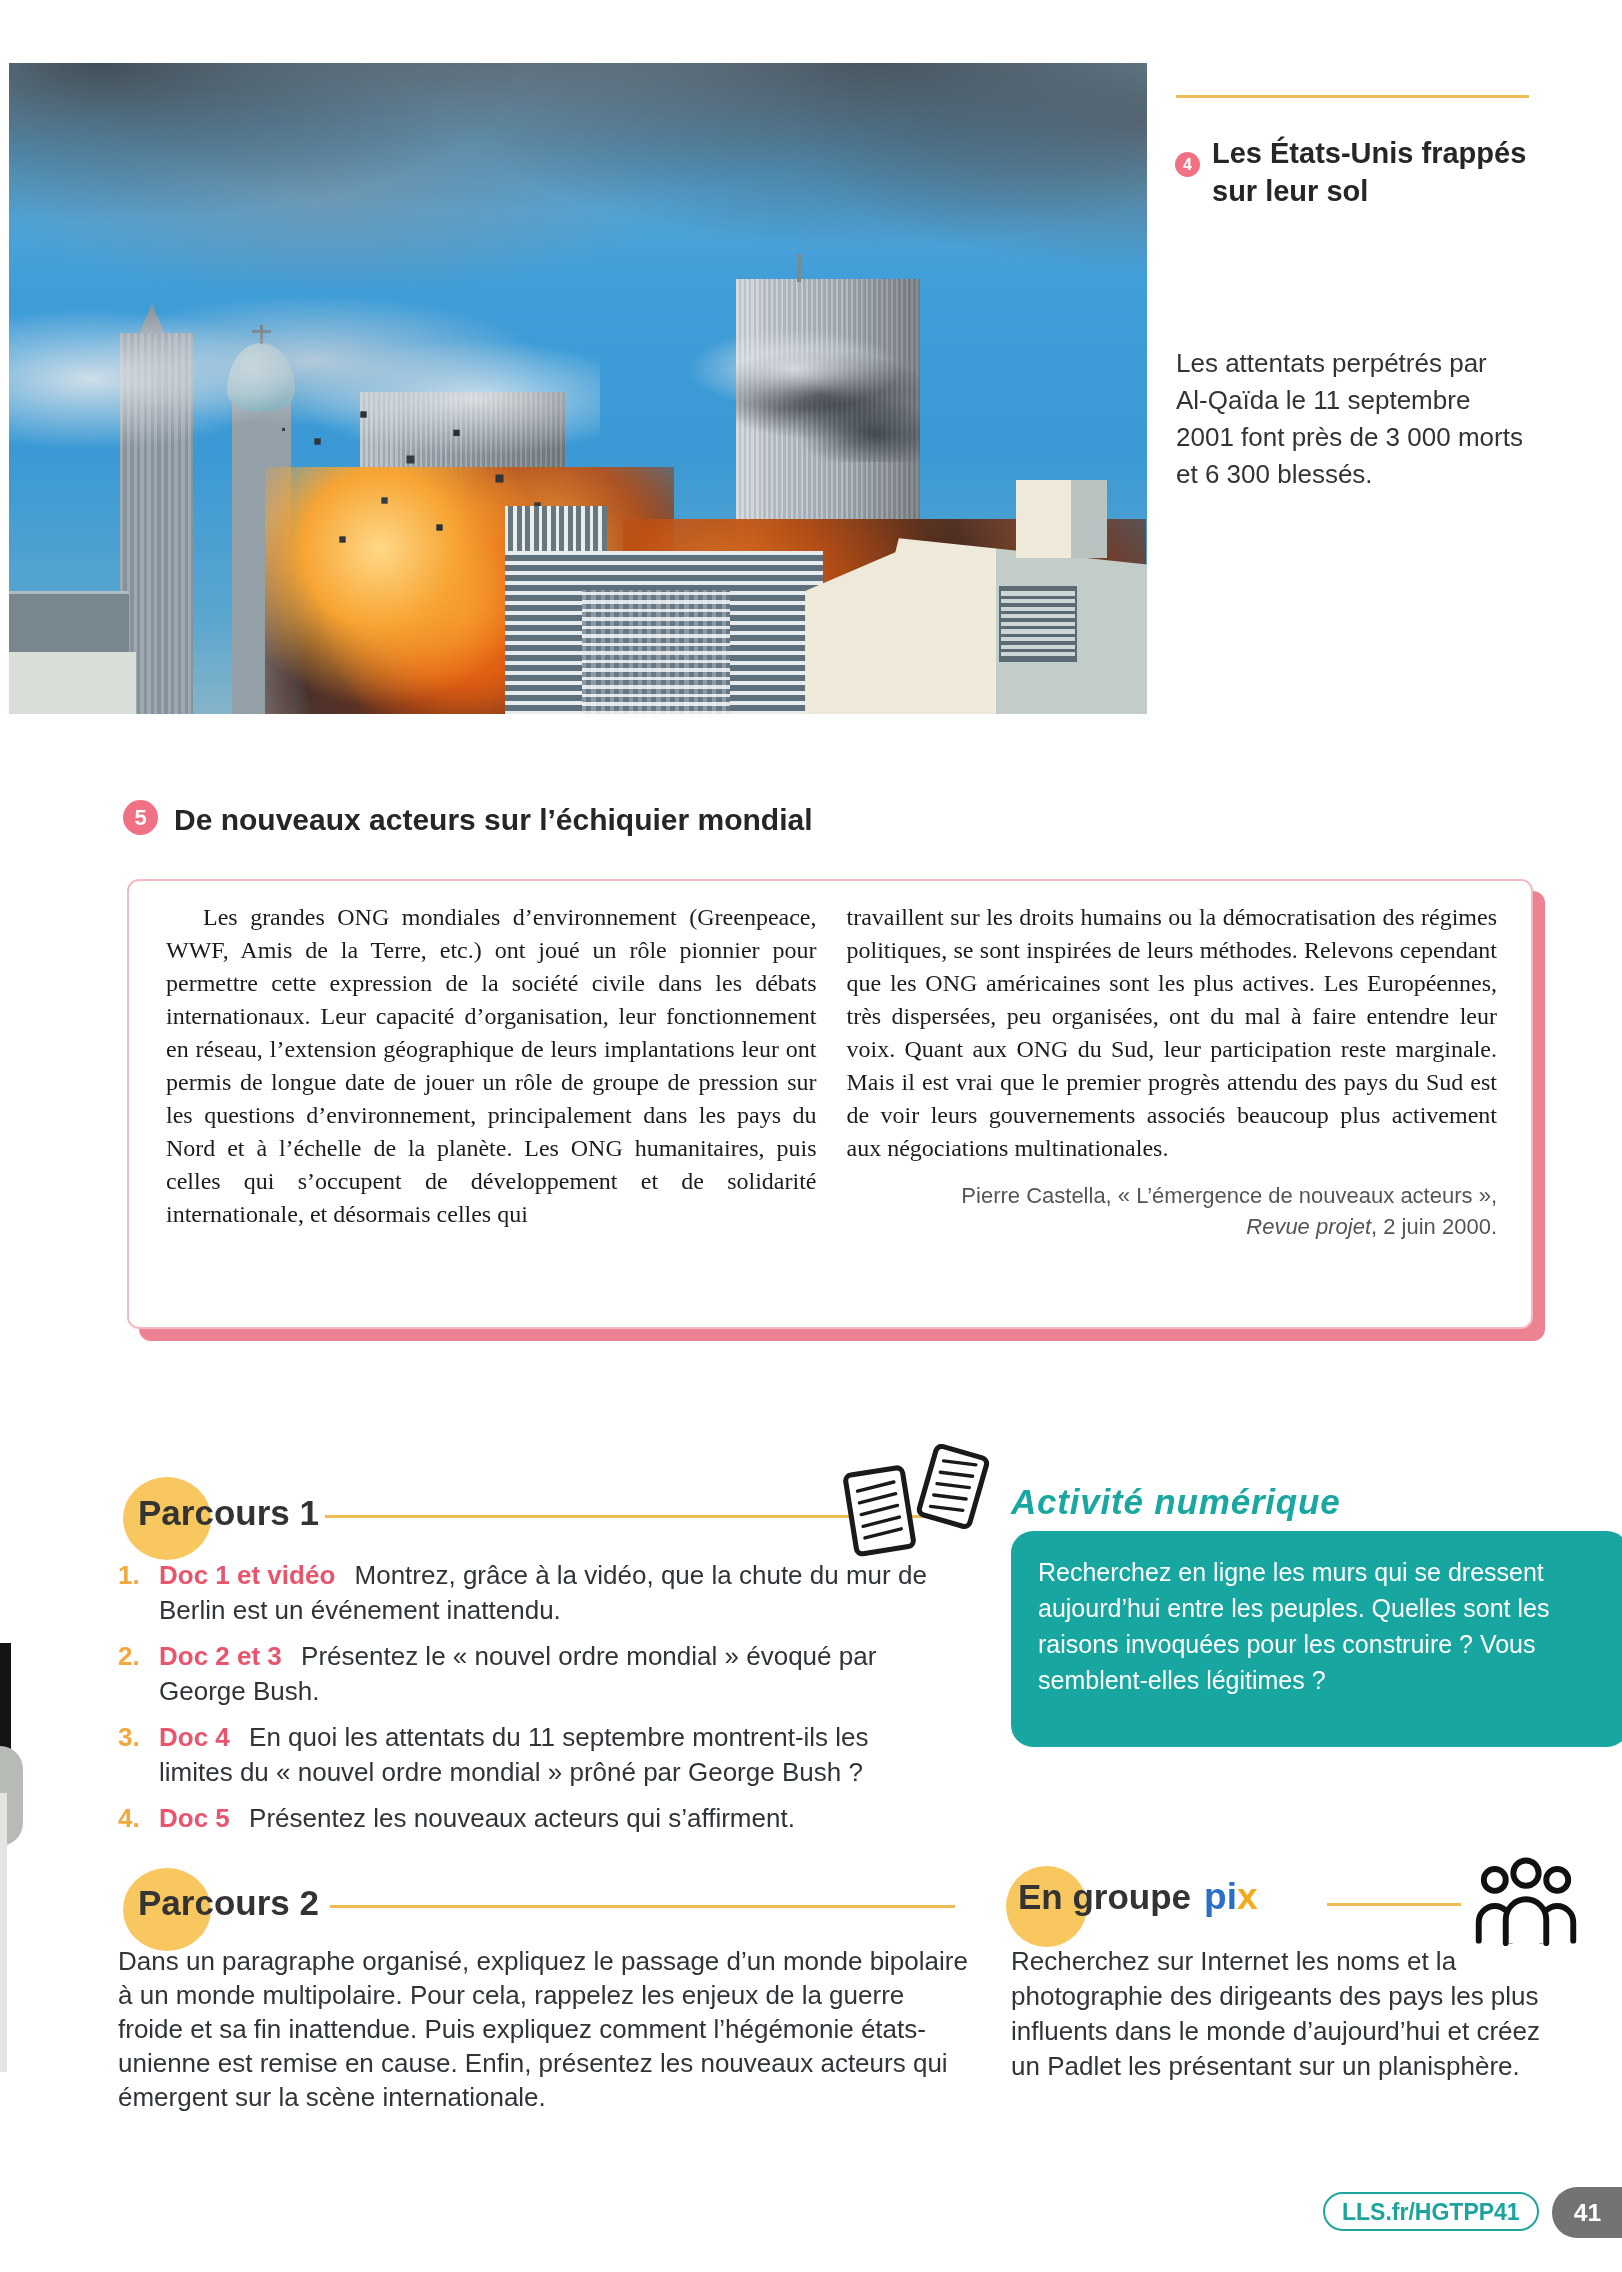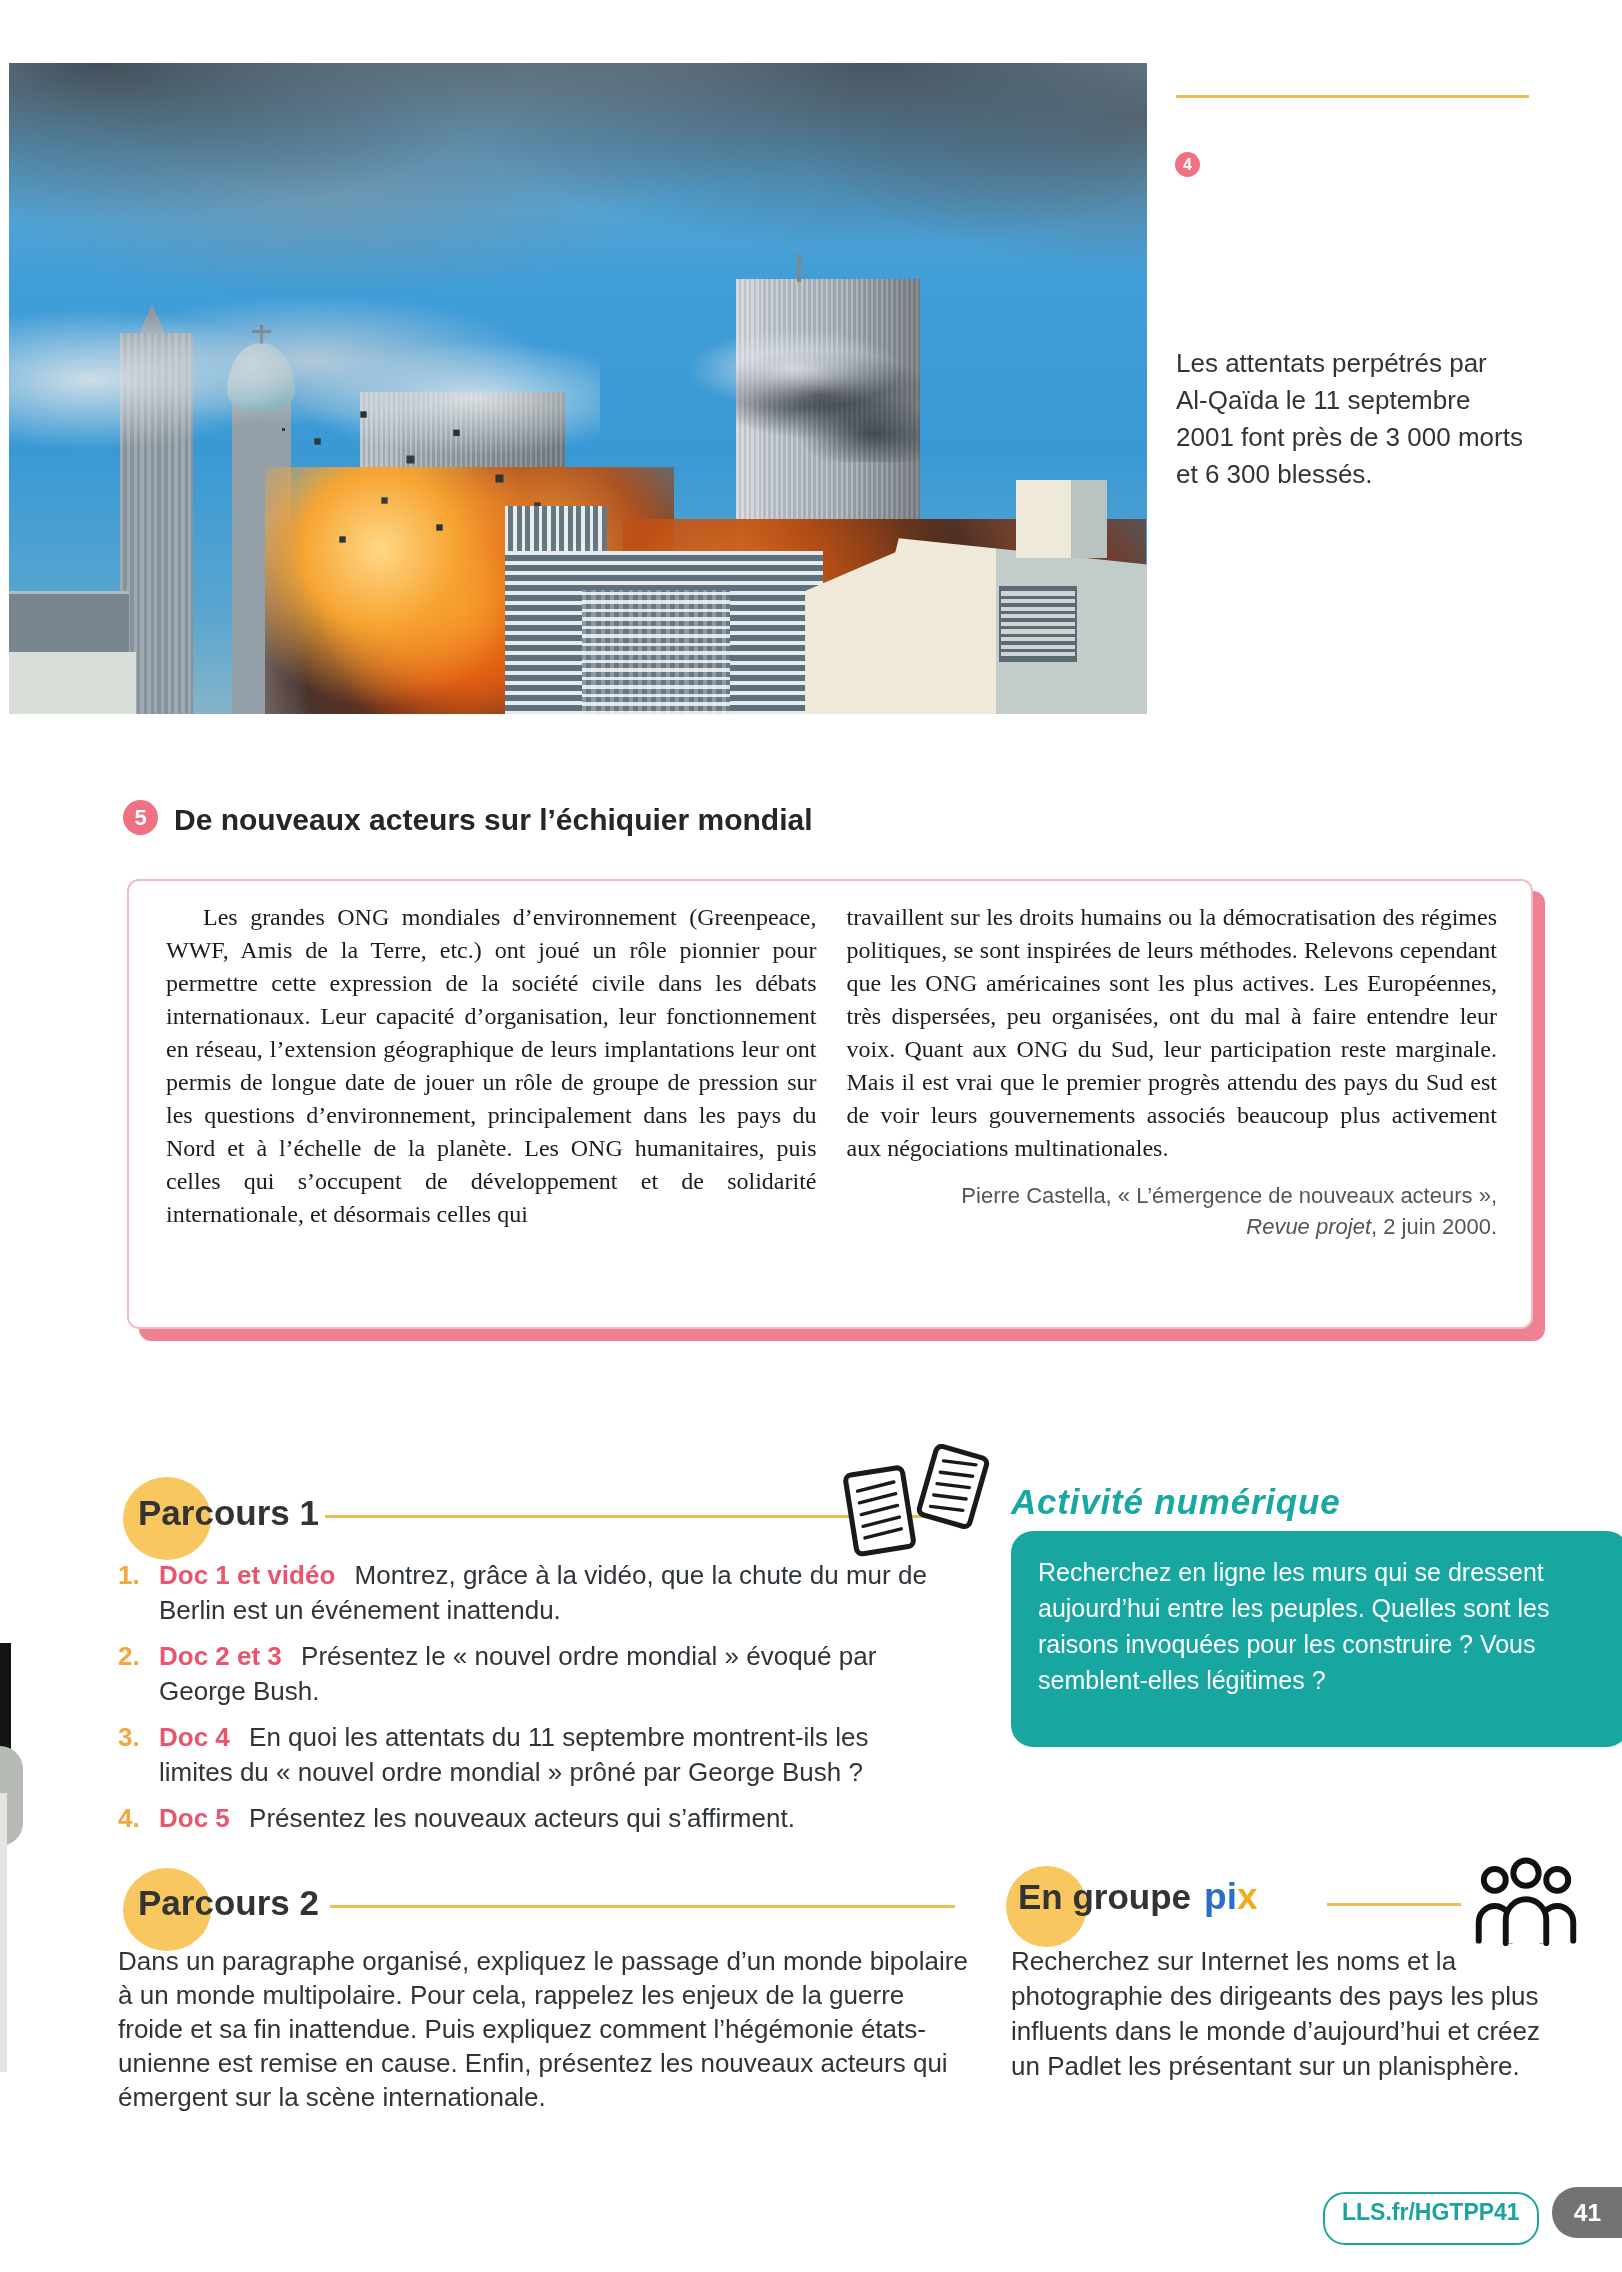--- a/index.html
+++ b/index.html
@@ -120,21 +120,21 @@
   .engroupe-head{left:1018px;top:1876px;display:flex;align-items:center;gap:13px;}
   .engroupe-title{font-size:35px;font-weight:bold;color:#333;}
   .pix{font-size:37px;font-weight:bold;}
   .pix .p1{color:#2a70c9;}
   .pix .p2{color:#f3ab1e;}
 
   
   .footer-text{left:254px;top:2199px;width:1058px;text-align:right;font-size:24px;color:#46545d;}
   .footer-text .theme{color:#e2495f;font-weight:bold;}
   .footer-text .sep{margin:0 8.5px;}
-  .lls-badge{left:1323px;top:2192px;height:53px;padding:0 17px;border:2.5px solid #1ca49d;
+  .lls-badge{left:1323px;top:2192px;height:39px;padding:0 17px;border:2.5px solid #1ca49d;
     border-radius:22px;color:#1ba49e;font-weight:bold;font-size:23px;line-height:37px;box-sizing:border-box;}
   .page-badge{left:1552px;top:2187px;width:71px;height:51px;background:#737373;border-radius:25px 0 0 25px;
     color:#fff;font-weight:bold;font-size:24.5px;display:flex;align-items:center;justify-content:center;}
 
   
   .edge-black{left:0;top:1643px;width:11px;height:150px;background:#141414;}
   .edge-gray{left:0;top:1746px;width:23px;height:100px;background:#b7bbb6;border-radius:0 34px 34px 0;}
   .edge-light{left:0;top:1793px;width:6.8px;height:279px;background:#e4e5e3;}
 </style>
 </head>
@@ -162,20 +162,24 @@
     <div class="fg-vertstripe"></div>
     <div class="fg-mid"></div>
     <div class="fg-check"></div>
     <div class="fg-white-big"></div>
     <div class="fg-chimney"></div>
     <div class="fg-vent"></div>
   </div>
 
   <div class="abs rule doc4-rule"></div>
   <div class="abs doc-badge doc4-badge">4</div>
+  <div class="abs doc4-title">
+    <div>Les États-Unis frappés</div>
+    <div>sur leur sol</div>
+  </div>
   <div class="abs doc4-desc">
     <div>Les attentats perpétrés par</div>
     <div>Al-Qaïda le 11 septembre</div>
     <div>2001 font près de 3 000 morts</div>
     <div>et 6 300 blessés.</div>
   </div>
 
   <div class="abs doc-badge doc5-badge">5</div>
   <div class="abs doc5-title">De nouveaux acteurs sur l’échiquier mondial</div>
   <div class="abs doc5-box"></div>

